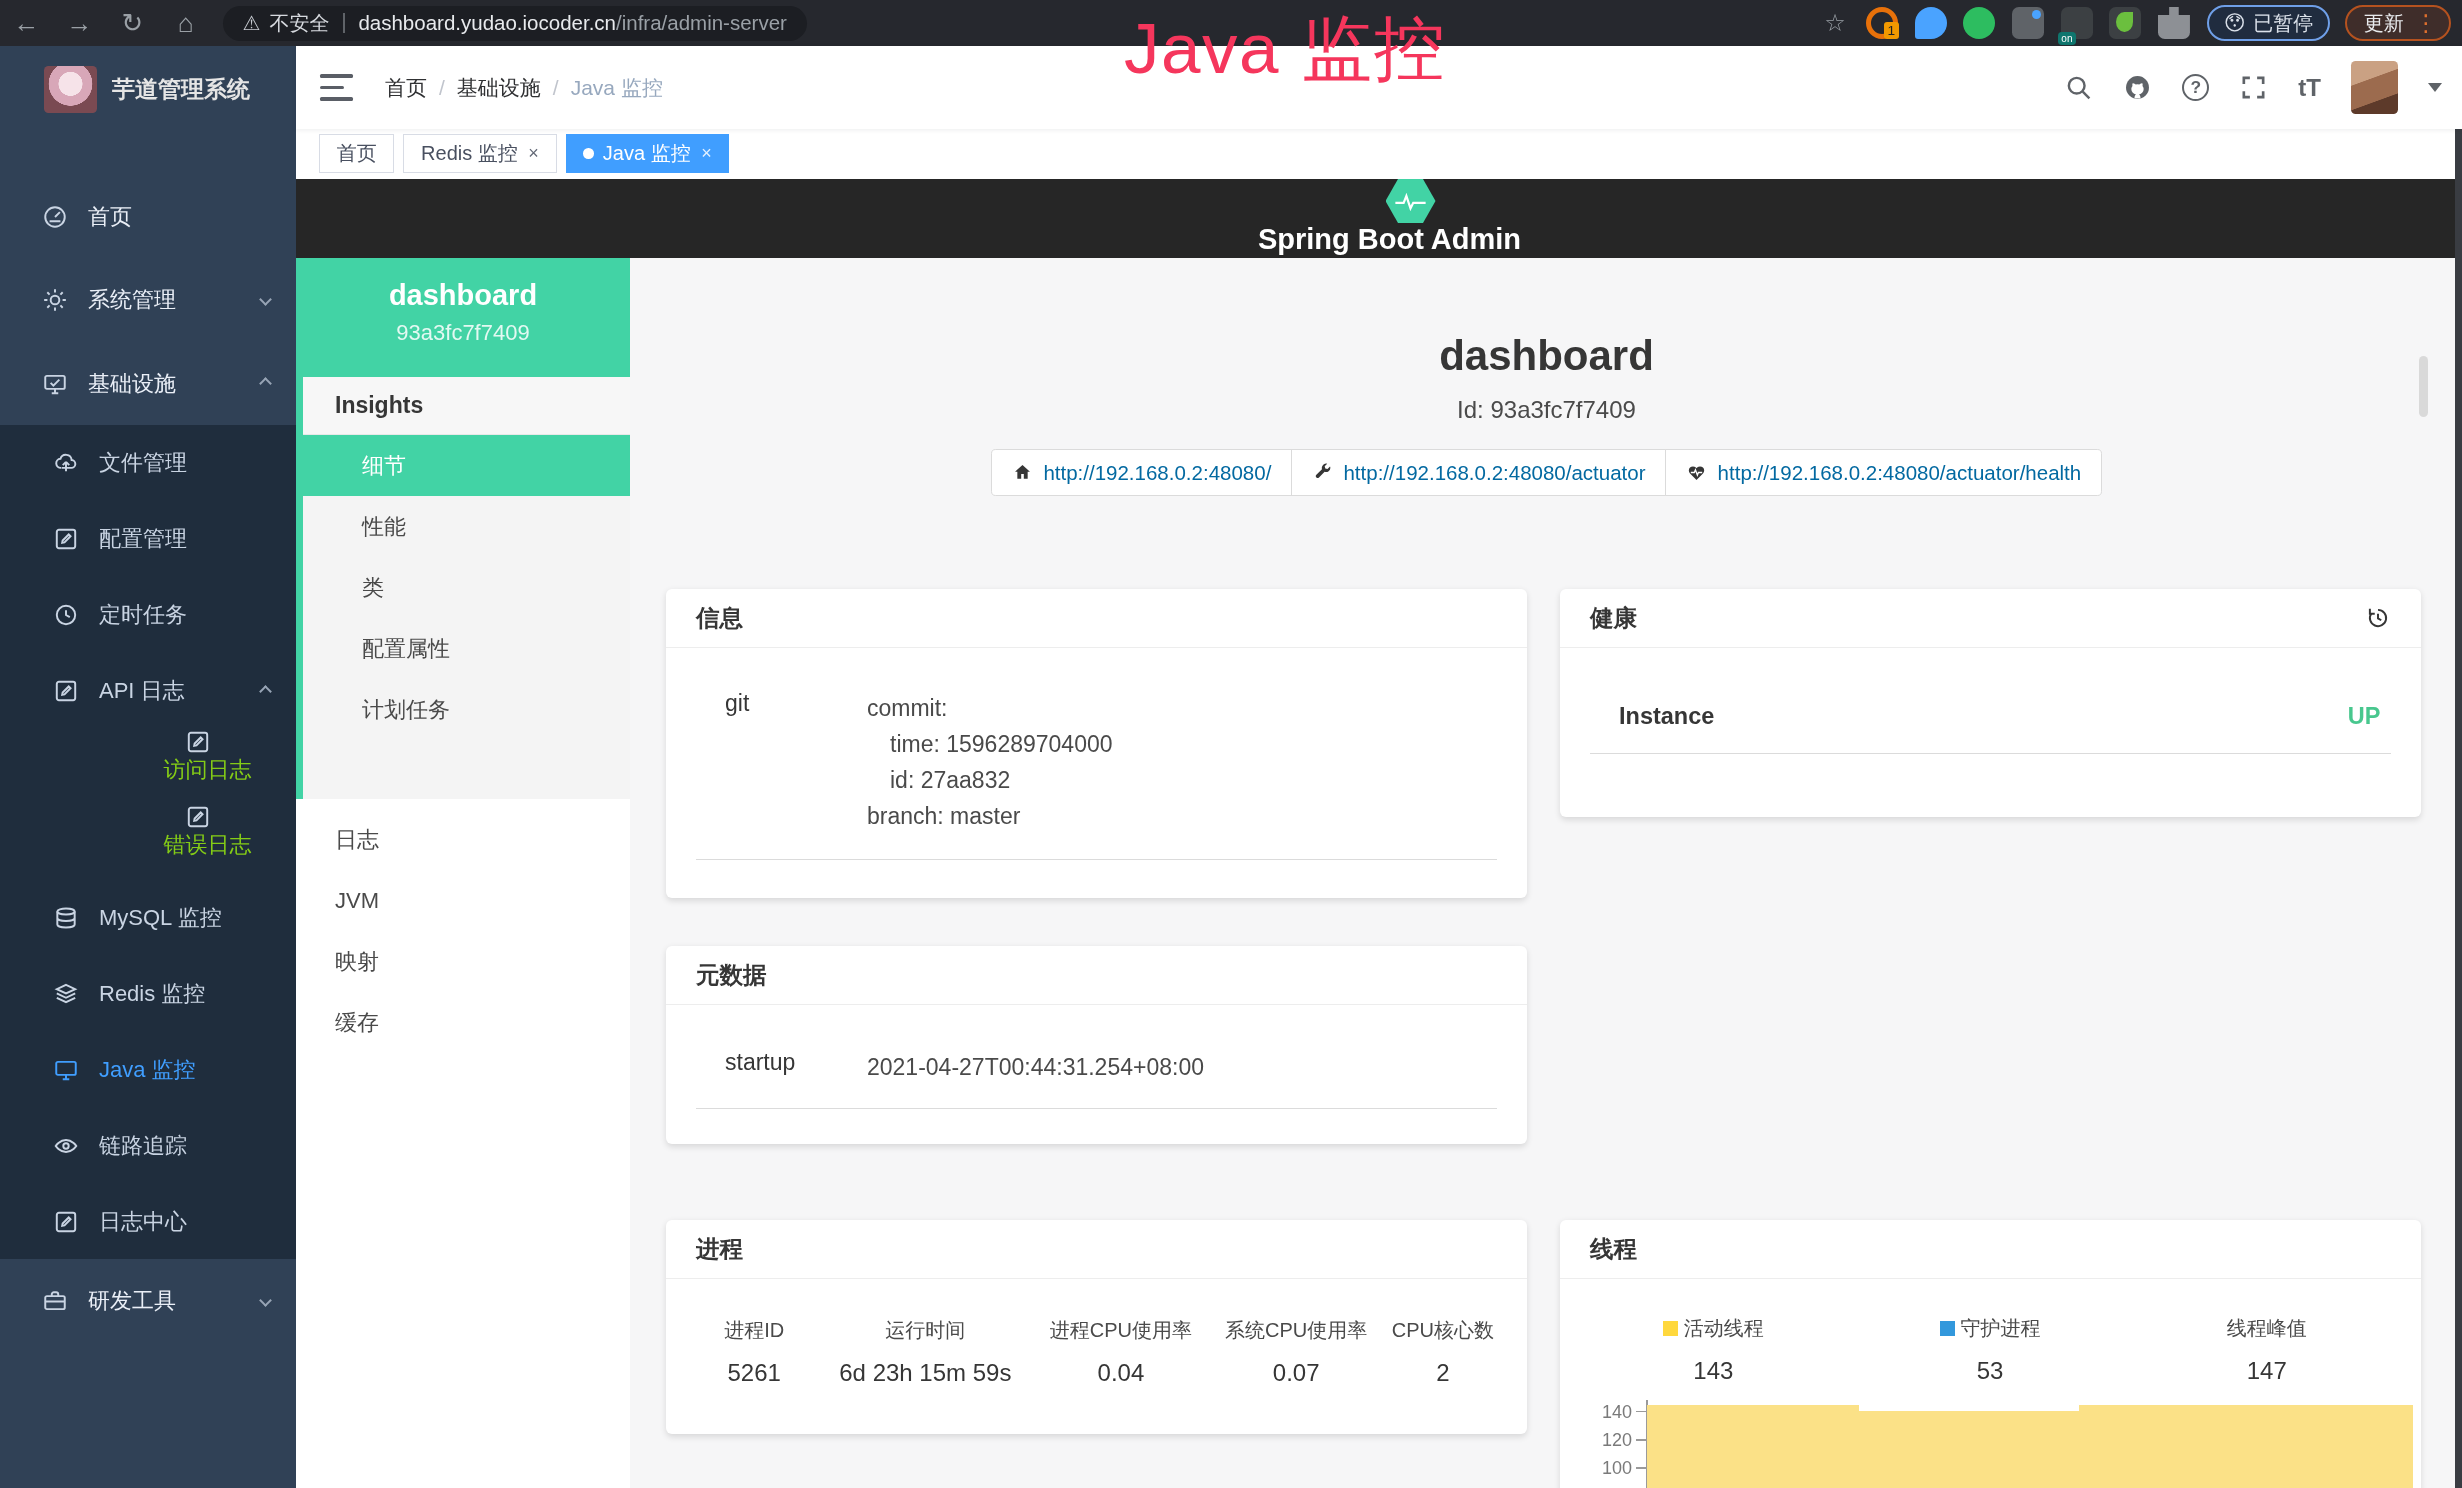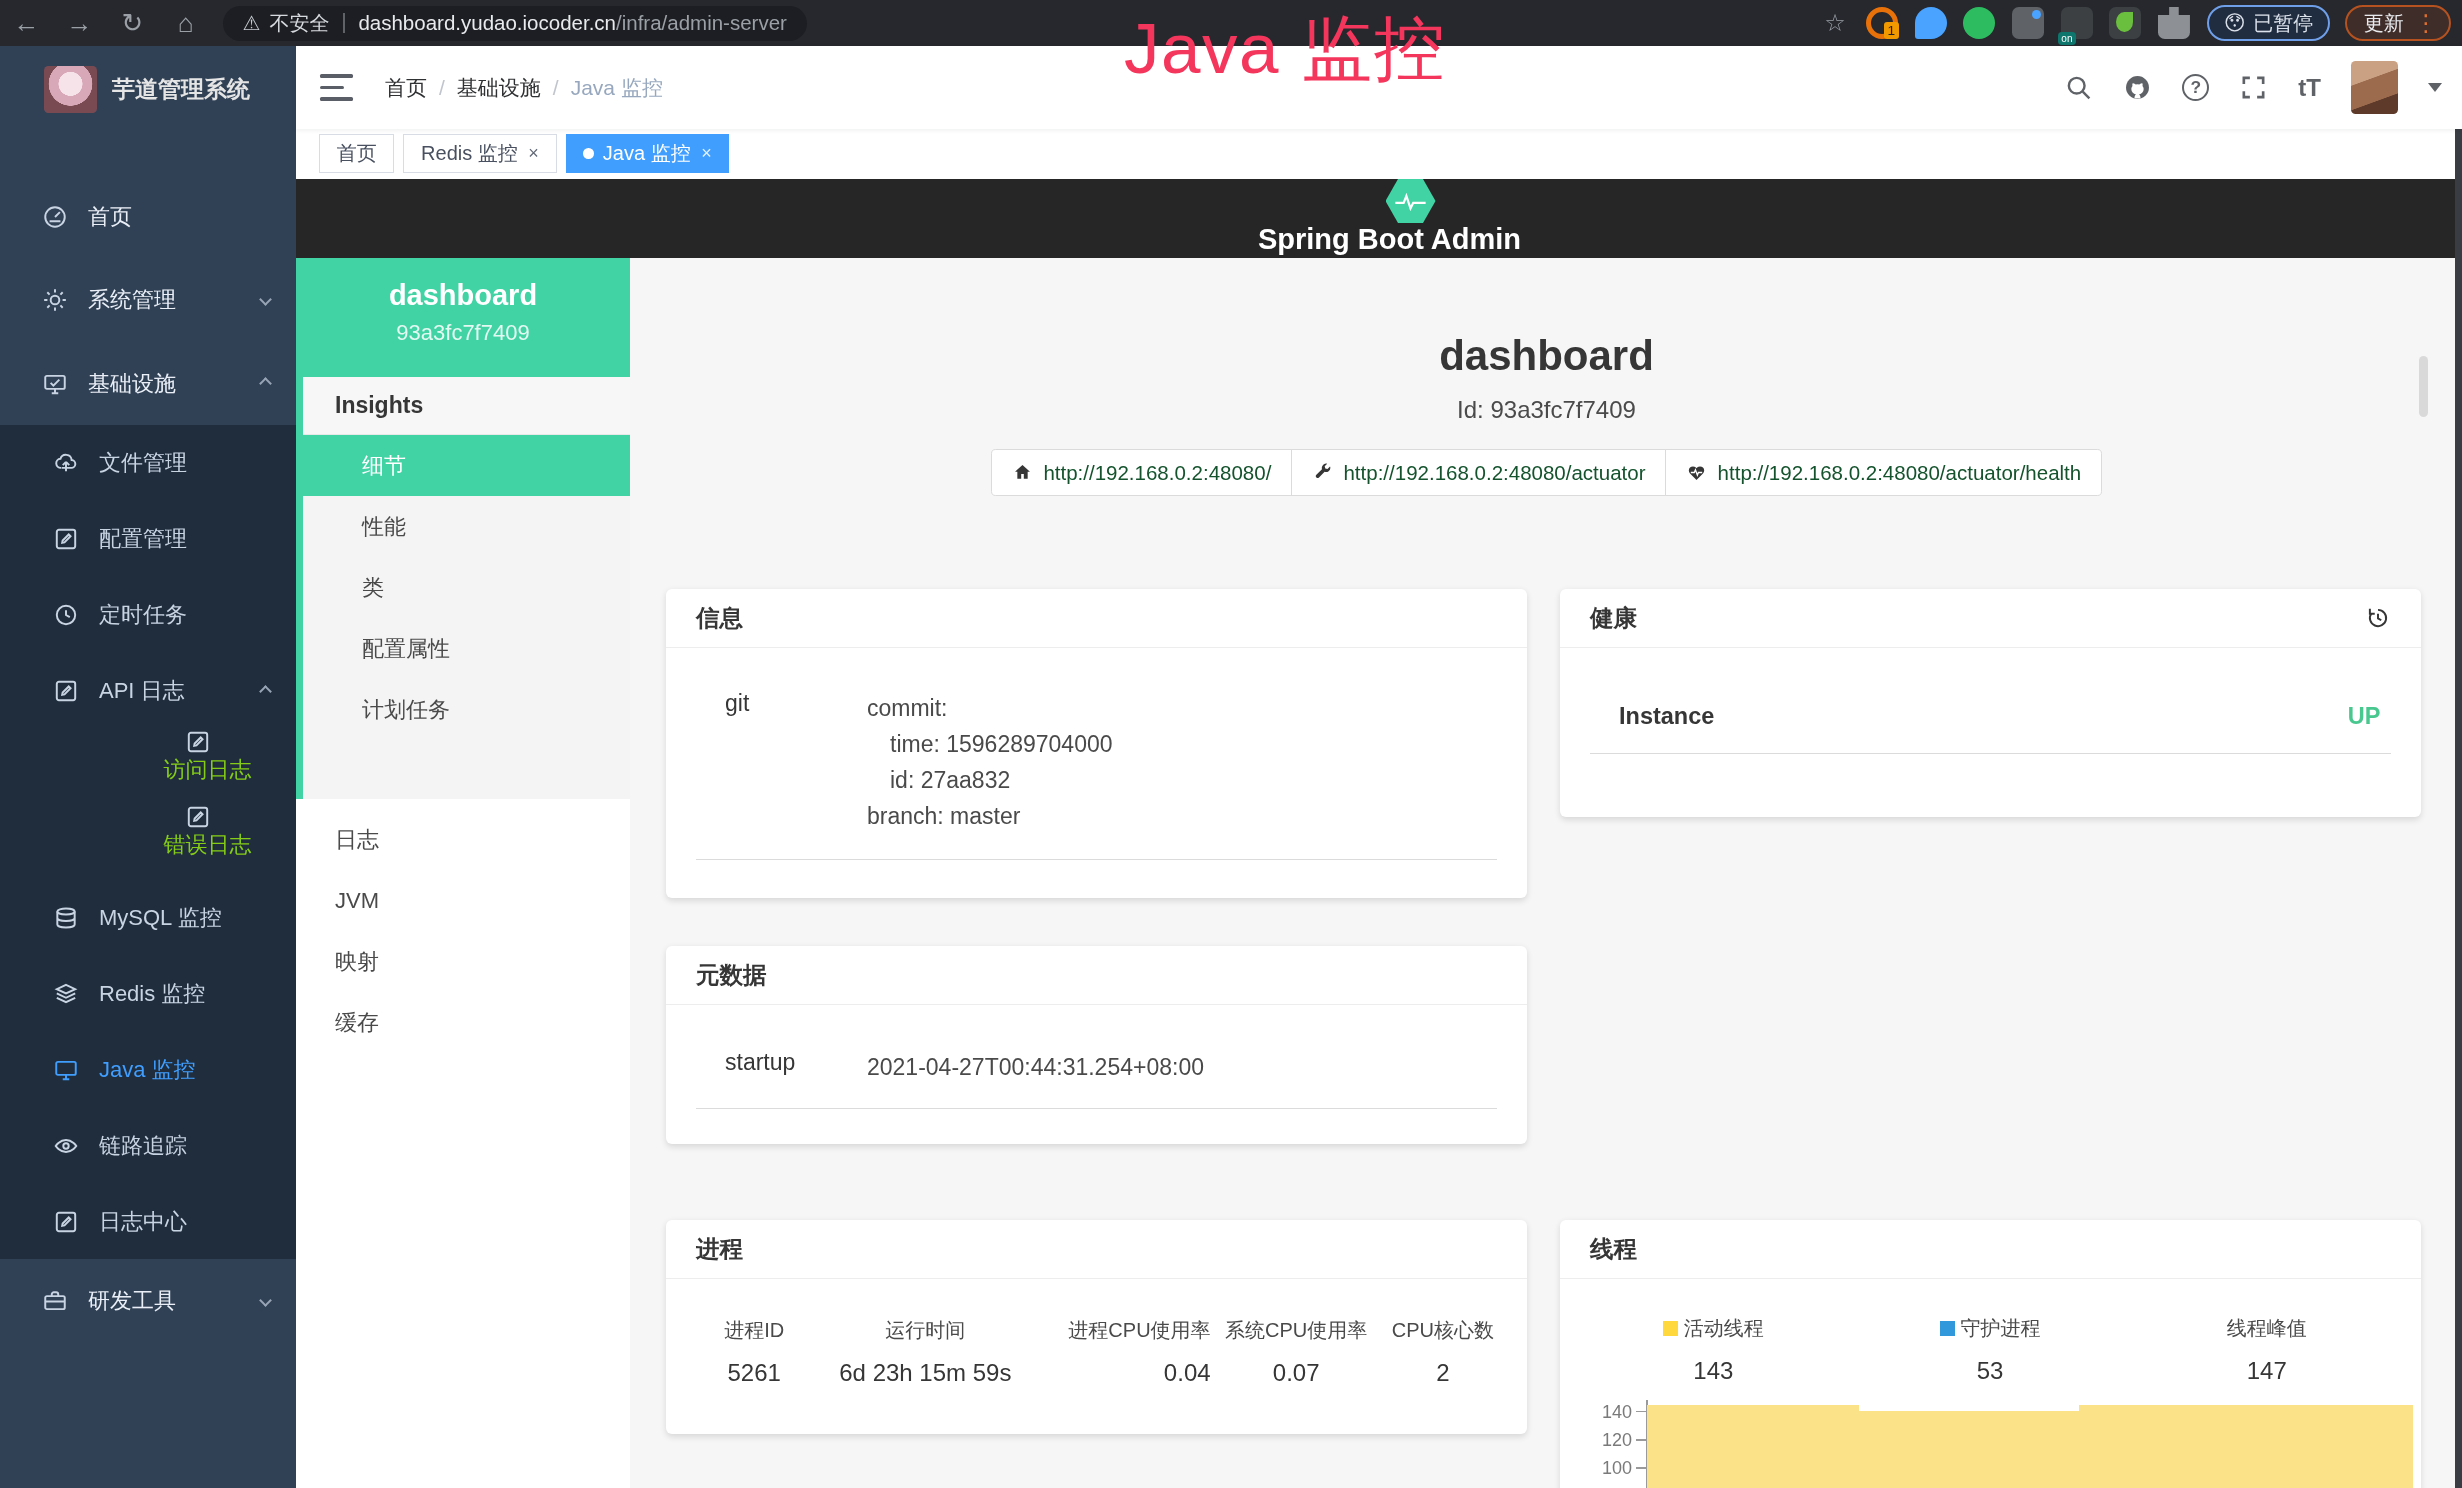--- a/index.html
+++ b/index.html
@@ -95,21 +95,21 @@
   .ins-title { height:58px; display:flex; align-items:center; padding-left:32px; font-size:23px; font-weight:700; color:#363636; background:#f7f7f7; border-bottom:1.5px solid #e8e8e8; }
   .ins-item { height:61px; display:flex; align-items:center; padding-left:59px; font-size:22px; color:#4a4a4a; }
   .ins-item.act { background:#42d3a5; color:#fff; }
   .root-items { position:absolute; left:0; top:551px; width:334px; }
   .root-item { height:61px; display:flex; align-items:center; padding-left:39px; font-size:22px; color:#4a4a4a; background:#fff; }
 
   .sba-main { position:absolute; left:334px; top:0; width:1833px; height:1231px; background:#f6f6f7; overflow:hidden; }
   .page-title { position:absolute; left:0; top:74px; width:1833px; text-align:center; font-size:42px; font-weight:600; color:#363636; }
   .page-id { position:absolute; left:0; top:138px; width:1833px; text-align:center; font-size:24px; color:#4a4a4a; }
   .linkrow { position:absolute; left:0; top:191px; width:1833px; display:flex; justify-content:center; }
-  .lbtn { height:47px; display:flex; align-items:center; gap:10.6px; background:#fff; border:1.5px solid #dbdbdb; padding:0 20px; font-size:20.5px; color:#14532d; margin-left:-1.5px; }
+  .lbtn { height:47px; display:flex; align-items:center; gap:10.6px; background:#fff; border:1.5px solid #dbdbdb; padding:0 20px; font-size:20.5px; color:#0369a1; margin-left:-1.5px; }
   .lbtn:first-child { border-radius:4.6px 0 0 4.6px; margin-left:0; }
   .lbtn:last-child { border-radius:0 4.6px 4.6px 0; }
   .lbtn svg { width:21px; height:21px; flex:none; }
 
   .card { position:absolute; background:#fff; border-radius:6px; box-shadow:0 2.3px 6px rgba(10,10,10,.12); }
   .card-head { height:59px; display:flex; align-items:center; padding:0 30px; font-size:23.5px; font-weight:700; color:#363636; border-bottom:1.5px solid #ededed; }
   .card-head .right { margin-left:auto; color:#363636; }
   .kv-row { display:flex; border-bottom:1.5px solid #dbdbdb; }
   .kv-key { width:171px; flex:none; font-size:23px; color:#363636; padding-left:29px; }
   .kv-val { font-size:23px; color:#4a4a4a; line-height:36px; }
@@ -123,21 +123,21 @@
   .h-key { font-size:23.5px; font-weight:600; color:#363636; padding-left:29px; }
   .h-up { margin-left:auto; font-size:23.5px; font-weight:700; color:#48c78e; padding-right:10.6px; }
   .c-meta  { left:36px;  top:688px;  width:861px; height:198px; }
   .c-meta  .body { padding:44px 30px 0; }
   .c-meta  .kv-row { padding-bottom:23px; }
   .c-proc  { left:36px;  top:962px; width:861px; height:214px; }
   .proc-cols { display:flex; padding:38px 23px 0; }
   .pc { text-align:center; }
   .pc .h { font-size:20px; color:#4a4a4a; }
   .pc .v { font-size:24px; color:#363636; margin-top:15px; }
-  .pc1{width:16%;} .pc2{width:26%;} .pc3{width:22%;text-align:right;} .pc4{width:21%;} .pc5{width:15%;}
+  .pc1{width:16%;} .pc2{width:26%;} .pc3{width:22%;} .pc4{width:21%;} .pc5{width:15%;}
   .c-thr   { left:930px; top:962px; width:861px; height:334px; }
   .leg-cols { display:flex; padding:36px 15px 0; }
   .lc { width:33.3%; text-align:center; }
   .lc .h { font-size:20px; color:#4a4a4a; display:flex; align-items:center; justify-content:center; gap:6px; }
   .sq { width:15px; height:15px; display:inline-block; }
   .sq.y { background:#ffd83d; } .sq.b { background:#3298dc; }
   .lc .v { font-size:24px; color:#363636; margin-top:15px; }
   .t-chart { position:relative; margin-top:12px; height:159px; }
   .ylab { position:absolute; width:72px; text-align:right; font-size:18px; color:#7a7a7a; }
   .ytick { position:absolute; left:76px; width:10px; height:1.5px; background:#9a9a9a; }

